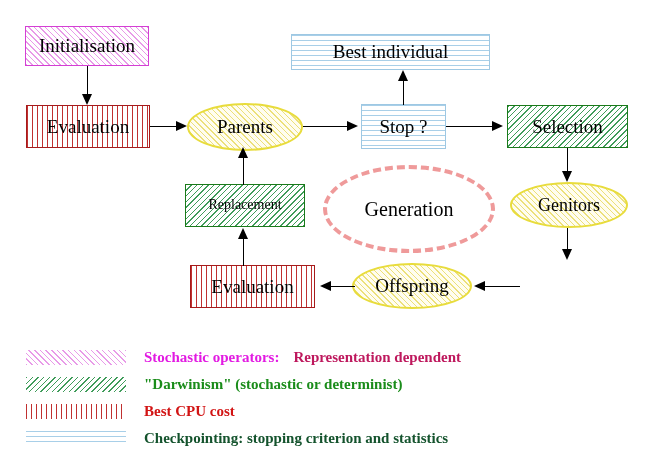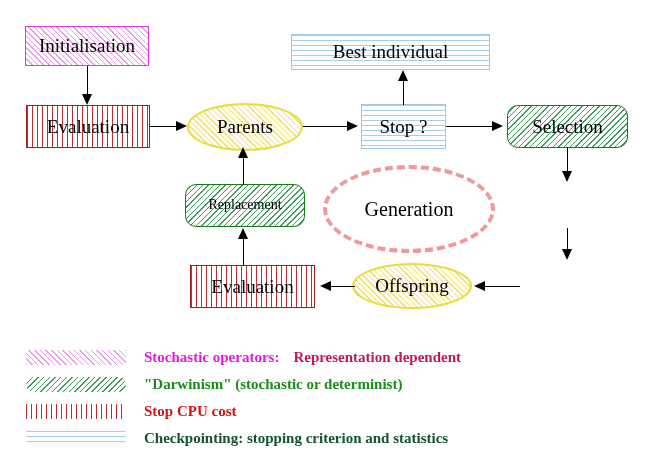--- a/index.html
+++ b/index.html
@@ -47,21 +47,20 @@
         #ffffff 1px, #ffffff 4px);
   }
   
   .fill-green {
     border-color: #1a7a1a;
     background-color: #ffffff;
     background-image: repeating-linear-gradient(
         -45deg,
         #3f9c5a 0px, #3f9c5a 1px,
         #ffffff 1px, #ffffff 4px);
-    border-radius: 11px;
   }
   
   .fill-red {
     border-color: #a61b1b;
     background-color: #ffffff;
     background-image: repeating-linear-gradient(
         90deg,
         #c03030 0px, #c03030 1px,
         #ffffff 1px, #ffffff 5px);
   }
@@ -174,20 +173,23 @@
   </div>
 
   <div class="node rounded fill-blue" style="left:361px;top:104px;width:85px;height:45px;font-size:19px;">
     <span class="label">Stop ?</span>
   </div>
 
   <div class="node box fill-green" style="left:507px;top:105px;width:121px;height:43px;font-size:19px;">
     <span class="label">Selection</span>
   </div>
 
+  <div class="node ellipse fill-yellow" style="left:510px;top:182px;width:118px;height:46px;font-size:18px;">
+    <span class="label">Genitors</span>
+  </div>
 
   <div class="node ellipse fill-none" style="left:323px;top:165px;width:172px;height:88px;font-size:20px;">
     <span class="label">Generation</span>
   </div>
 
   <div class="node box fill-green" style="left:185px;top:184px;width:120px;height:43px;font-size:14px;">
     <span class="label">Replacement</span>
   </div>
 
   <div class="node box fill-red" style="left:190px;top:265px;width:125px;height:43px;font-size:19px;">
@@ -240,21 +242,21 @@
       <div class="legend-text lt-gold" style="margin-left:14px;">Representation dependent</div>
     </div>
 
     <div class="legend-row" style="top:33px;">
       <div class="legend-swatch fill-green"></div>
       <div class="legend-text lt-green">"Darwinism" (stochastic or determinist)</div>
     </div>
 
     <div class="legend-row" style="top:60px;">
       <div class="legend-swatch fill-red"></div>
-      <div class="legend-text lt-red">Stop CPU cost</div>
+      <div class="legend-text lt-red">Best CPU cost</div>
     </div>
 
     <div class="legend-row" style="top:87px;">
       <div class="legend-swatch fill-blue"></div>
       <div class="legend-text lt-blue">Checkpointing: stopping criterion and statistics</div>
     </div>
 
   </div>
 
 </div>

